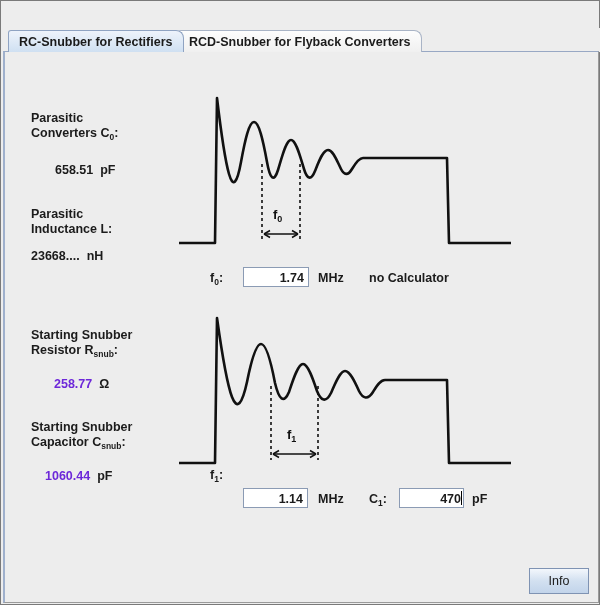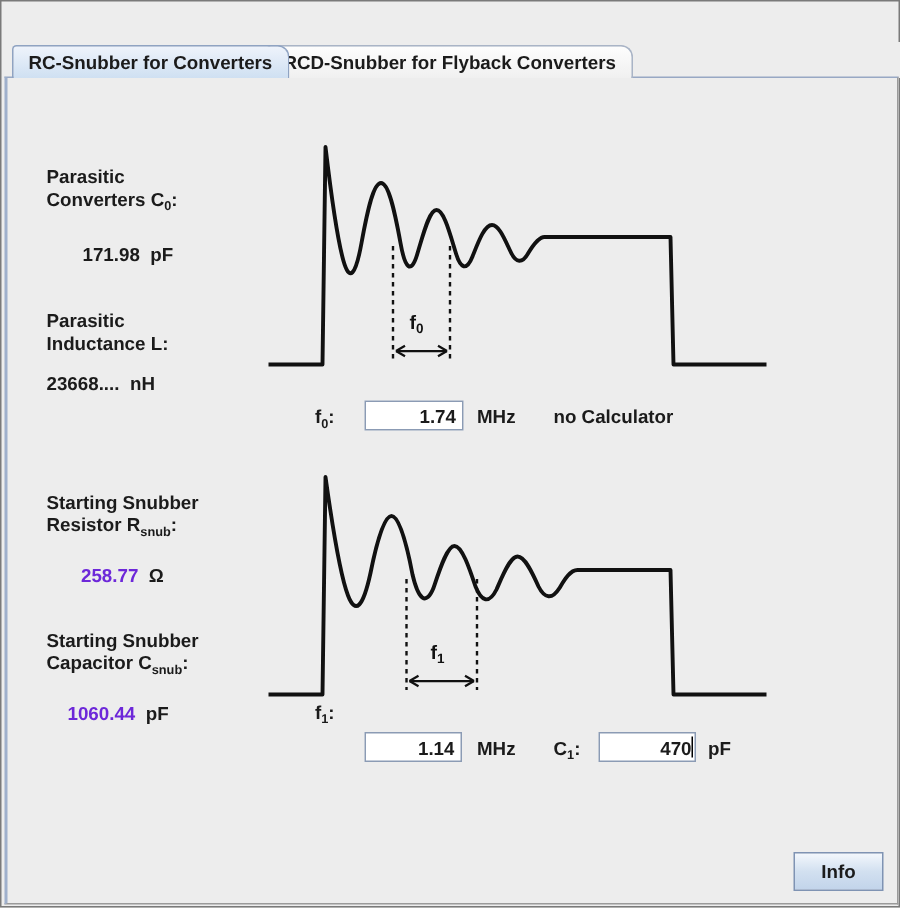--- a/index.html
+++ b/index.html
@@ -108,47 +108,47 @@
   }
   .unit-txt{
     position:absolute;font-size:12.5px;font-weight:bold;color:#1b1b1b;white-space:nowrap;
   }
   
   .infobtn{
     position:absolute;left:524px;top:516px;width:60px;height:26px;
     box-sizing:border-box;
     background:linear-gradient(to bottom,#f3f7fc 0%,#d2e0f0 50%,#c2d4ea 100%);
     border:1px solid #7f93b3;
-    font-size:12.5px;font-weight:bold;color:#1b1b1b;
+    font-size:12.5px;font-weight:normal;color:#1b1b1b;
     display:flex;align-items:center;justify-content:center;
   }
 </style>
 </head>
 <body>
 
 <div class="window">
 
 
   <div class="tabstrip">
     <div class="tab active">
-      <span>RC-Snubber for Converters</span>
+      <span>RC-Snubber for Rectifiers</span>
     </div>
     <div class="tab inactive">
       <span>RCD-Snubber for Flyback Converters</span>
     </div>
   </div>
 
   <div class="panel">
 
     <div class="lbl" style="left:26px;top:59px;">
       <span>Parasitic</span><br>
       <span>Converters C</span><sub>0</sub><span>:</span>
     </div>
     <div class="val" style="left:50px;top:111px;">
-      <span class="num">171.98</span><span class="unit">pF</span>
+      <span class="num">658.51</span><span class="unit">pF</span>
     </div>
 
     <div class="lbl" style="left:26px;top:155px;">
       <span>Parasitic</span><br>
       <span>Inductance L:</span>
     </div>
     <div class="val" style="left:26px;top:197px;">
       <span class="num">23668....</span><span class="unit">nH</span>
     </div>
 

